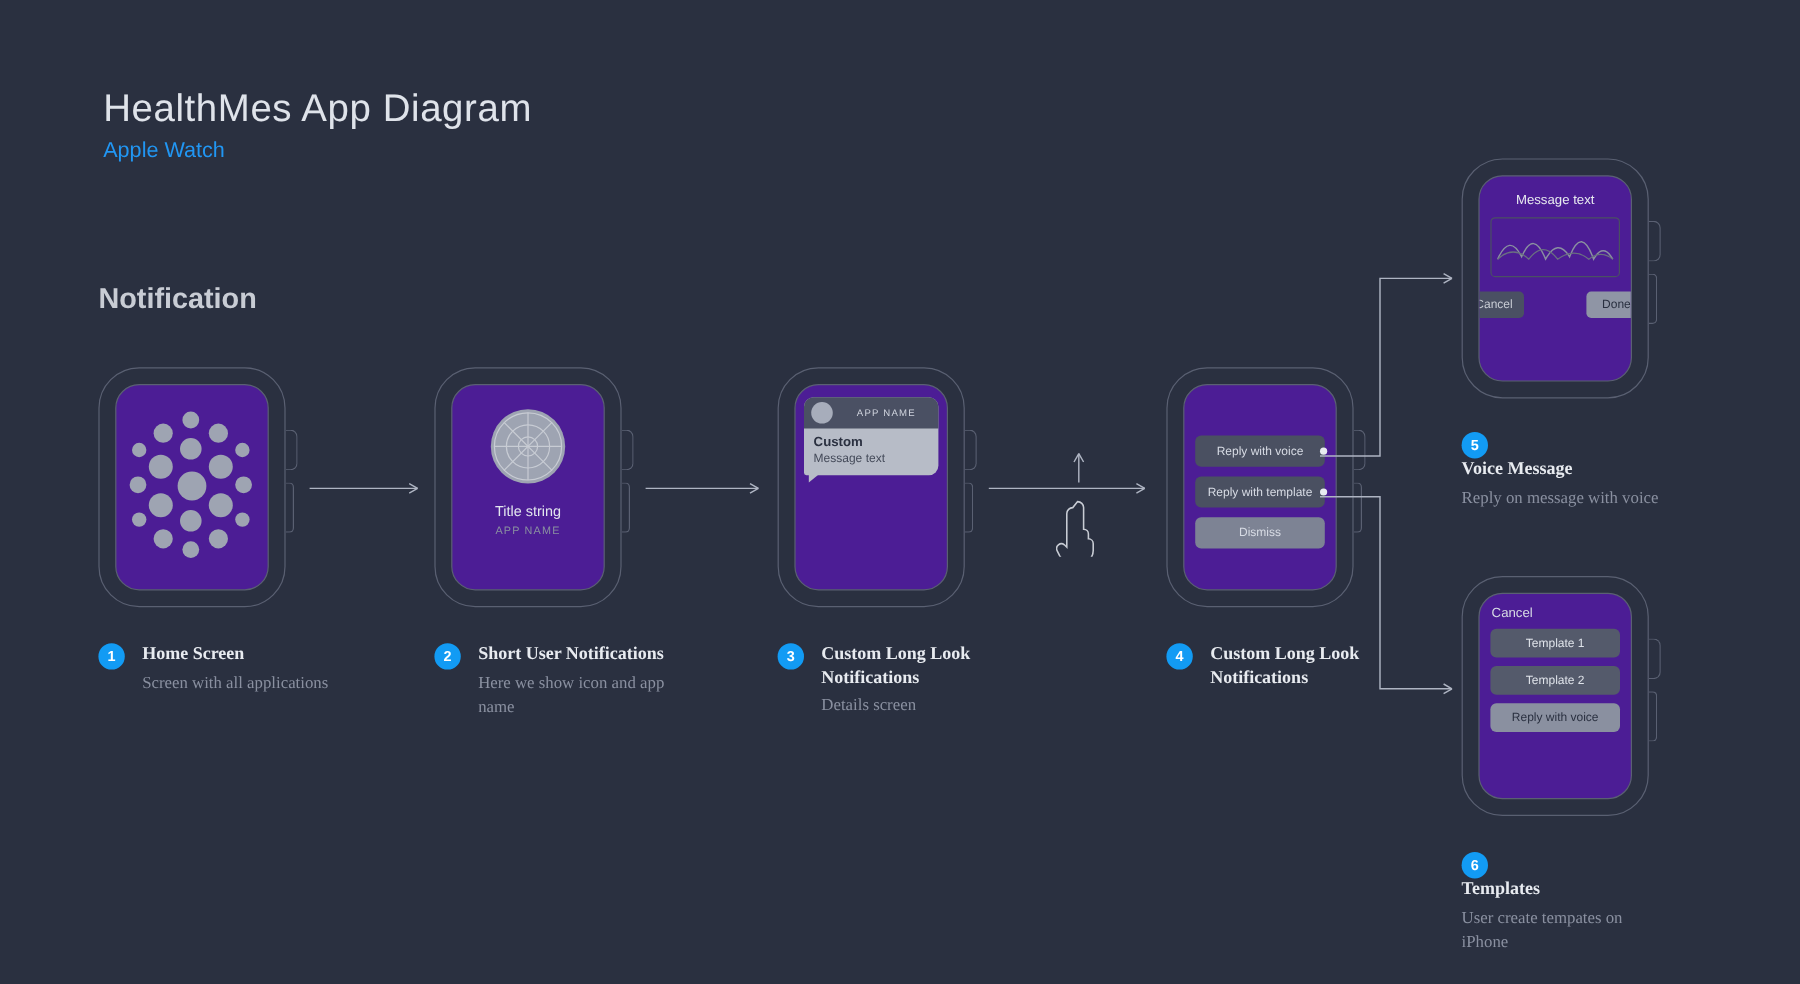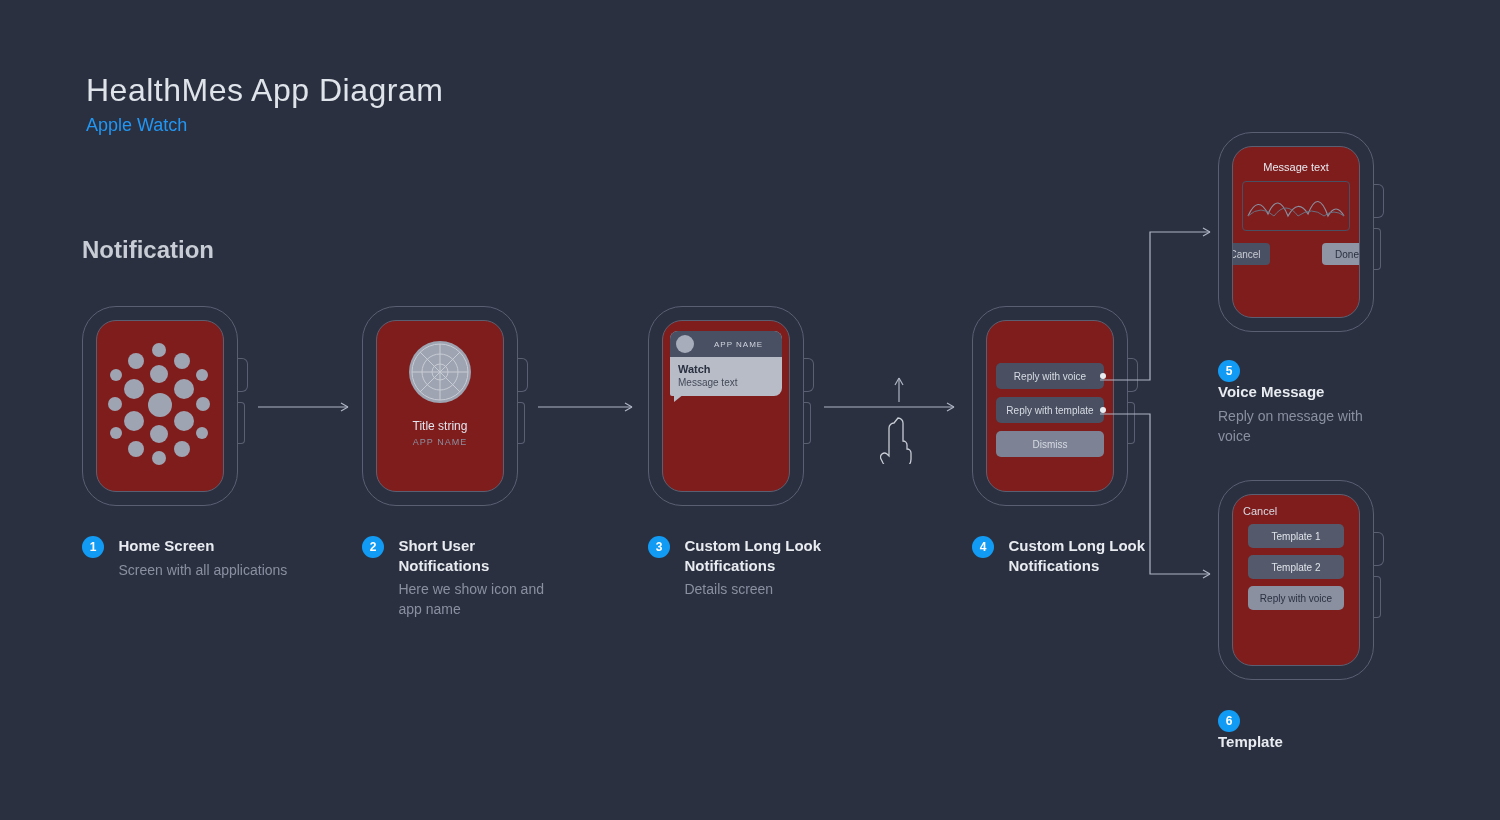--- a/index.html
+++ b/index.html
@@ -29,21 +29,21 @@
     width: 156px; height: 200px;
     border: 1.5px solid #5a6072;
     border-radius: 34px;
   }
   .watch-screen {
     position: absolute;
     left: 14px; top: 14px;
     width: 128px; height: 172px;
     border: 1.5px solid #5a6072;
     border-radius: 20px;
-    background: #7f1d1d;
+    background: #4c1d95;
     overflow: hidden;
     display: flex;
     flex-direction: column;
     align-items: center;
   }
   .watch-crown {
     position: absolute;
     right: 2px; top: 52px;
     width: 10px; height: 34px;
     border: 1.5px solid #5a6072;
@@ -66,21 +66,21 @@
     align-items: center; justify-content: center;
     width: 22px; height: 22px;
     background: #129bf4;
     color: #fff;
     border-radius: 50%;
     font-size: 12px;
     font-weight: 600;
     vertical-align: top;
     margin-right: 10px;
   }
-  .cap-text { display: inline-block; vertical-align: top; width: 170px; }
+  .cap-text { display: inline-block; vertical-align: top; width: 170px; font-family: Liberation Serif, serif; }
   .cap-title { color: #e8ebf0; font-size: 15px; font-weight: 600; margin-bottom: 4px; line-height: 1.3; }
   .cap-desc { color: #8a90a0; font-size: 14px; line-height: 1.45; }
 
   
   .arrow { position: absolute; stroke: #aeb4c2; fill: none; }
 
   
   .home-cluster { position: relative; width: 128px; height: 172px; }
   .dot { position: absolute; background: #9ea4b2; border-radius: 50%; }
 
@@ -132,21 +132,21 @@
   
   .voice-title { color:#e8ebf0; font-size:11px; margin-top:14px; }
   .voice-wave { width:108px; height:50px; margin-top:8px; border:1px solid #4a5063; border-radius:4px; display:flex; align-items:center; justify-content:center; }
   .voice-btns { display:flex; gap:8px; margin-top:12px; }
   .vbtn { width:50px; height:22px; border-radius:4px; font-size:10px; display:flex; align-items:center; justify-content:center; }
   .vbtn.cancel { background:#4a5063; color:#c8ccd4; }
   .vbtn.done { background:#8f95a5; color:#2a3040;margin-left:44px; }
 
   
   .tpl-cancel { color:#d7dbe4; font-size:11px; align-self:flex-start; margin:10px 0 0 10px; }
-  .tpl-btn { width:96px; height:24px; background:#545a6b; border-radius:5px; color:#dfe3ea; font-size:10px; display:flex; align-items:center; justify-content:center; margin-top:7px; }
+  .tpl-btn { width:108px; height:24px; background:#545a6b; border-radius:5px; color:#dfe3ea; font-size:10px; display:flex; align-items:center; justify-content:center; margin-top:7px; }
   .tpl-btn.light { background:#8a90a0; color:#2a3040; }
 
   .finger { position:absolute; }
 </style>
 </head>
 <body>
 
 <div class="title-block">
   <div class="title">HealthMes  App Diagram</div>
   <div class="subtitle">Apple Watch</div>
@@ -220,21 +220,21 @@
 <div class="watch" style="left:648px; top:306px;">
   <div class="watch-body"></div>
     <div class="watch-crown"></div>
     <div class="watch-btn"></div>
   <div class="watch-screen">
     <div class="ll-card">
       <div class="ll-header">
         <div class="ll-avatar"></div>
         <div class="ll-appname">APP NAME</div>
       </div>
-      <div class="ll-sender">Watch</div>
+      <div class="ll-sender">Custom</div>
       <div class="ll-msg">Message text</div>
       <div class="ll-tail"></div>
     </div>
   </div>
 </div>
 <div class="caption" style="left:648px; top:536px;">
   <span class="num-badge">3</span>
   <span class="cap-text">
     <div class="cap-title">Custom Long Look Notifications</div>
     <div class="cap-desc">Details screen</div>
@@ -309,21 +309,22 @@
         <span>Template 2</span>
       </div>
     <div class="tpl-btn light">
         <span>Reply with voice</span>
       </div>
   </div>
 </div>
 <div class="caption" style="left:1218px; top:710px; width:200px;">
   <span class="num-badge">6</span>
   <span class="cap-text">
-    <div class="cap-title">Template</div>
+    <div class="cap-title">Templates</div>
+    <div class="cap-desc">User create tempates on iPhone</div>
   </span>
 </div>
 
 <svg class="arrow" style="left:256px; top:400px;" width="100" height="14">
   <line x1="2" y1="7" x2="92" y2="7" stroke-width="1.2"></line>
     <path d="M92 7 l-7 -4 M92 7 l-7 4" stroke-width="1.2"></path>
 </svg>
 <svg class="arrow" style="left:536px; top:400px;" width="104" height="14">
   <line x1="2" y1="7" x2="96" y2="7" stroke-width="1.2"></line>
     <path d="M96 7 l-7 -4 M96 7 l-7 4" stroke-width="1.2"></path>

